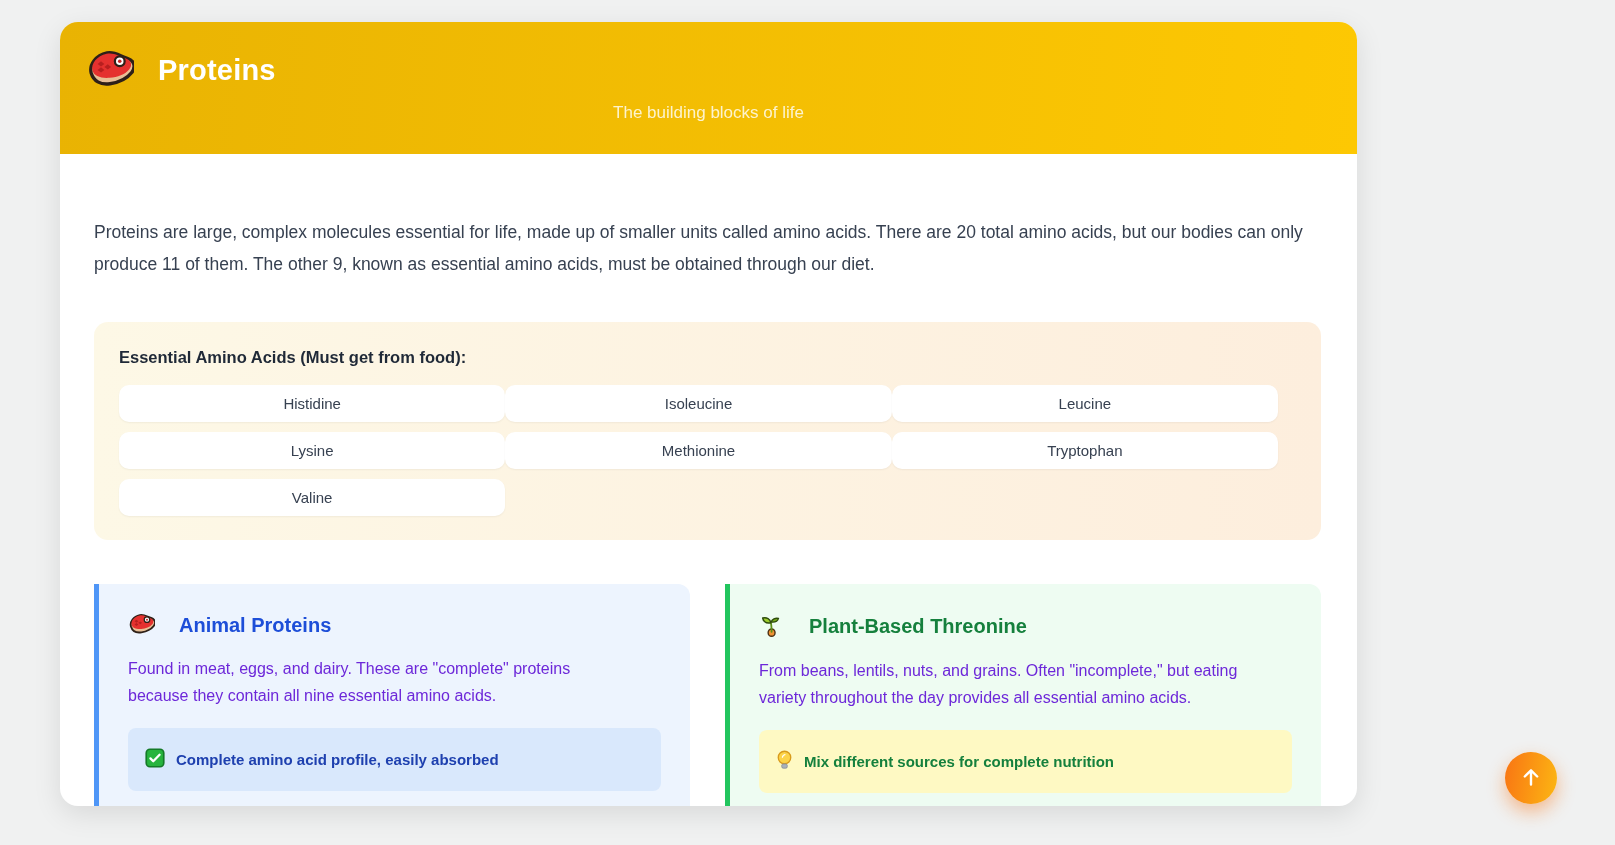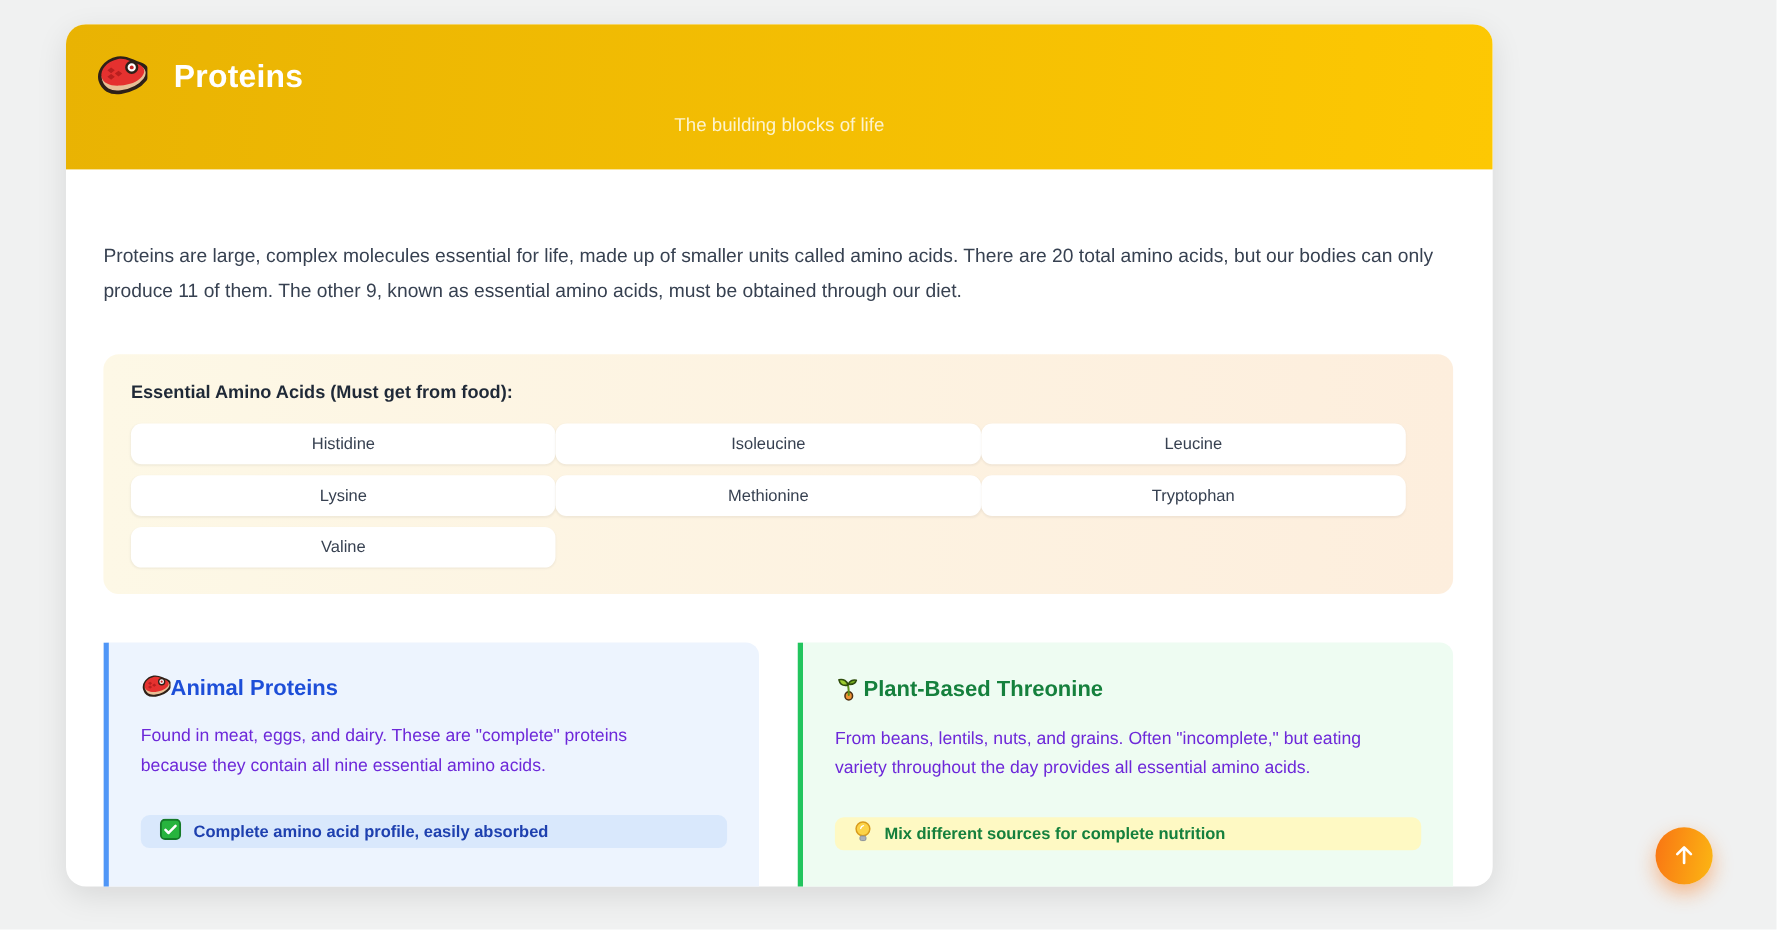--- a/index.html
+++ b/index.html
@@ -72,37 +72,37 @@
   .cards-row { display: flex; gap: 35px; margin-top: 44px; }
   .pcard {
     flex: 1;
     min-height: 241px;
     border-radius: 0 12px 12px 0;
     padding: 27px 29px 24px 29px;
   }
   .pcard.animal { background: #edf4fe; border-left: 5px solid #4f96f7; }
   .pcard.plant  { background: #eefcf2; border-left: 5px solid #22c55e; }
 
-  .pcard-title-row { display: flex; align-items: center; gap: 0; }
+  .pcard-title-row { display: flex; align-items: center; gap: 24px; }
   .pcard-title { font-size: 20px; font-weight: 700; }
   .animal .pcard-title { color: #1d4ed8; }
   .plant  .pcard-title { color: #15803d; }
 
   .pcard-desc {
     margin-top: 15px;
     font-size: 16px;
     line-height: 27px;
     color: #6d28d9;
     max-width: 500px;
   }
 
   .pcard-highlight {
-    margin-top: 31px;
+    margin-top: 19px;
     border-radius: 8px;
-    padding: 3px 17px;
+    padding: 20px 17px;
     display: flex;
     align-items: center;
     gap: 11px;
     font-size: 15px;
     font-weight: 700;
   }
   .animal .pcard-highlight { background: #d9e8fc; color: #1e40af; }
   .plant  .pcard-highlight { background: #fef9c3; color: #15803d; }
 
   

